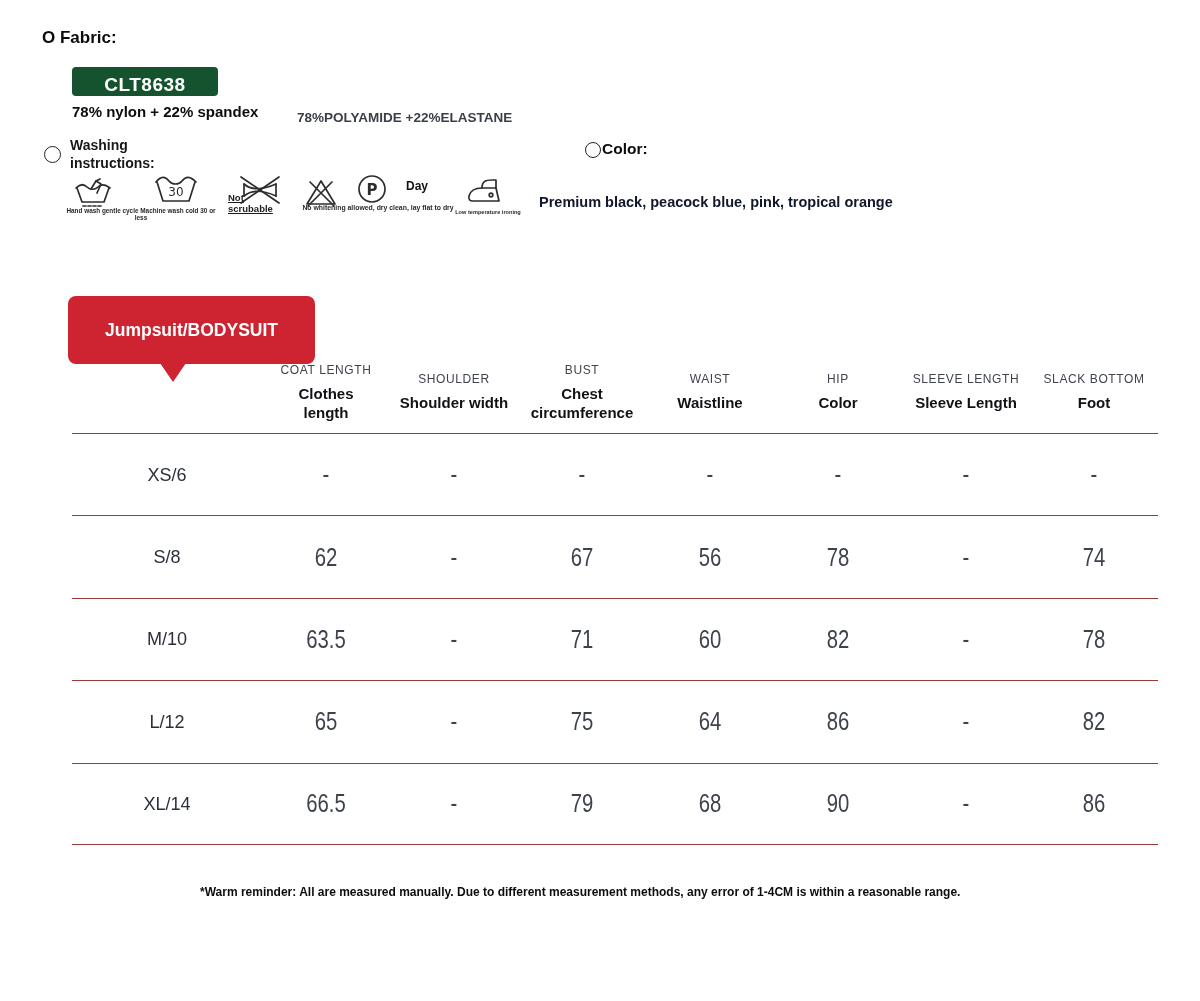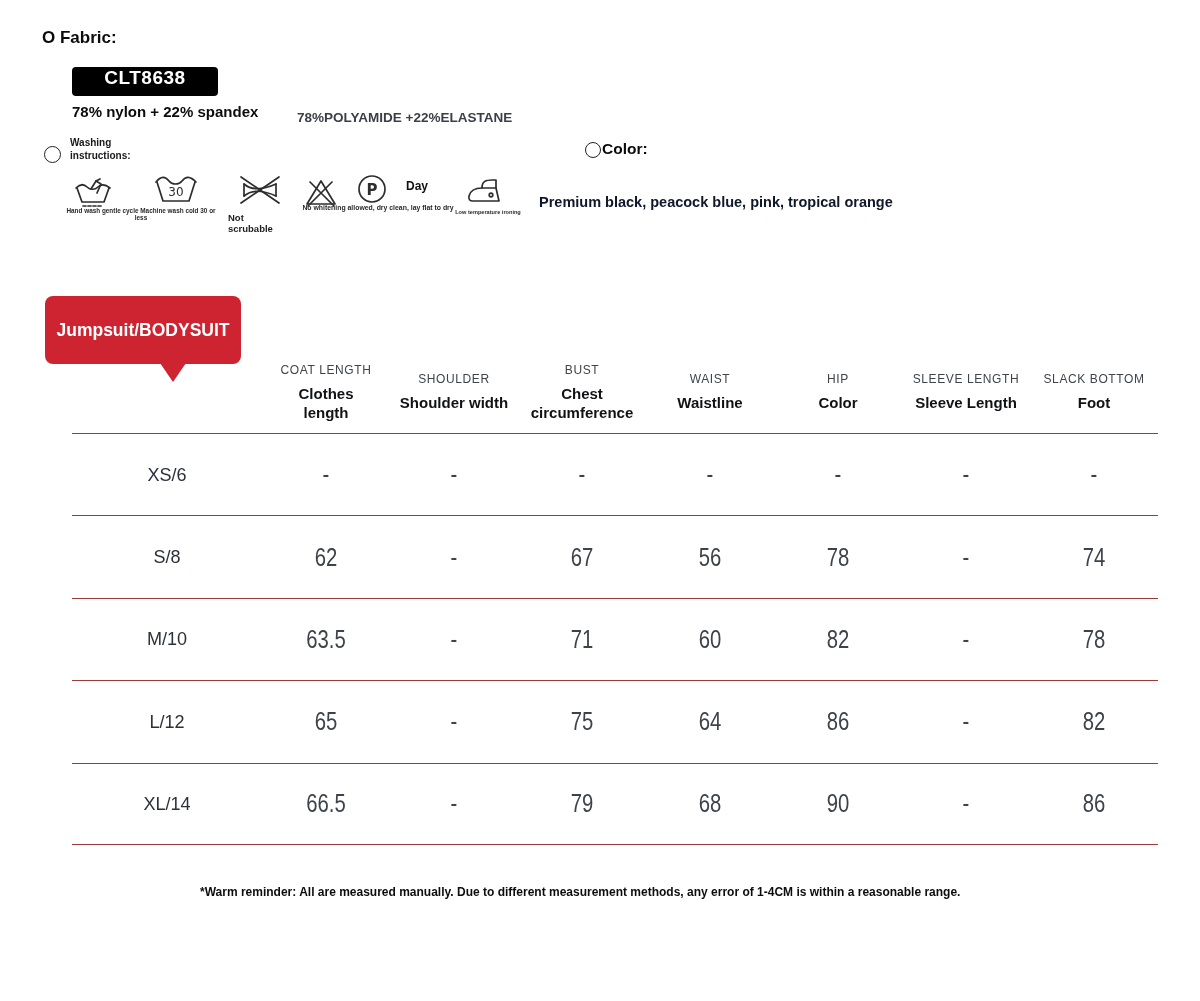--- a/index.html
+++ b/index.html
@@ -2,40 +2,40 @@
 <html><head>
 <meta charset="utf-8">
 <style>
   * { margin:0; padding:0; box-sizing:border-box; }
   html,body { background:#ffffff; }
   body { font-family:"Liberation Sans", sans-serif; color:#111; }
   .canvas { position:relative; width:1200px; height:1001px; background:#fff; overflow:hidden; }
   .abs { position:absolute; }
 
   .fabric-heading { left:42px; top:28px; font-size:17px; font-weight:bold; color:#0b0b0c; }
-  .model-badge { left:72px; top:67px; width:146px; height:29px; background:#000000; border-radius:4px;
-                 display:flex; align-items:flex-start; justify-content:center; }
+  .model-badge { left:72px; top:67px; width:146px; height:29px; background:#14532d; border-radius:4px;
+                 display:flex; align-items:flex-end; justify-content:center; }
   .model-badge span { color:#fff; font-weight:bold; font-size:19px; letter-spacing:.5px; }
   .comp-primary { left:72px; top:103px; font-size:15px; font-weight:bold; color:#0c0c0e; }
   .comp-secondary { left:297px; top:110px; font-size:13.5px; font-weight:600; color:#3a3e46; }
 
   .bullet-circle { width:17px; height:17px; border:1.6px solid #222; border-radius:50%; background:#fff; }
-  .washing-label { left:70px; top:137px; font-size:10px; font-weight:bold; line-height:1.25;
+  .washing-label { left:70px; top:137px; font-size:14px; font-weight:bold; line-height:1.25;
                    white-space:pre-line; color:#17181b; }
 
   .icon svg { display:block; }
   .icon path, .icon circle { fill:none; stroke:#2d2d2d; stroke-width:1.7; stroke-linecap:round; stroke-linejoin:round; }
   .tiny-caption { font-size:6.4px; font-weight:bold; color:#2a2a2a; text-align:center; letter-spacing:0; }
   .mid-caption { font-size:9.5px; font-weight:bold; color:#1d1d1f; line-height:1.2; white-space:pre-line; }
   .day-label { left:406px; top:179px; font-size:12px; font-weight:bold; color:#111; }
 
   .color-label { left:602px; top:140px; font-size:15.5px; font-weight:bold; color:#0b0b0c; }
   .color-values { left:539px; top:194px; font-size:14.5px; font-weight:bold; color:#0f172a;text-align:center; }
 
-  .ribbon { left:45px; top:296px; width:196px; height:68px; background:#ce2330; border-radius:8px;
+  .ribbon { left:68px; top:296px; width:247px; height:68px; background:#ce2330; border-radius:8px;
             display:flex; align-items:center; justify-content:center; z-index:3; }
   .ribbon span { color:#fff; font-weight:bold; font-size:17.5px; }
   .ribbon-tail { left:160px; top:363px; width:0; height:0; border-left:13px solid transparent;
                  border-right:13px solid transparent; border-top:19px solid #ce2330; z-index:3; }
 
   .size-table { left:72px; top:352px; width:1086px; }
   .trow { display:grid; grid-template-columns:190px repeat(7,128px); align-items:center; }
   .thead { height:81px; }
   .tbody-row { height:82.4px; border-top:1.6px solid #9a3a3a; }
   .tbody-row.last { border-bottom:1.6px solid #9a3a3a; }
@@ -86,21 +86,21 @@
   <div class="abs tiny-caption" style="left:60px; top:207px; width:162px;">Hand wash gentle cycle Machine wash cold 30 or less</div>
 
   <div class="abs icon" style="left:238px; top:174px;">
     <svg width="44" height="32" viewBox="0 0 44 32">
       <path d="M6 10 C15 18 29 14 38 10"></path>
       <path d="M6 22 C15 14 29 18 38 22"></path>
       <path d="M6 10 L6 22 M38 10 L38 22"></path>
       <path d="M3 3 L41 29 M41 3 L3 29"></path>
     </svg>
   </div>
-  <div class="abs mid-caption" style="left:228px; top:212px;">Not
+  <div class="abs mid-caption" style="left:228px; top:192px;text-decoration:underline;">Not
 scrubable</div>
 
   <div class="abs icon" style="left:302px; top:175px;">
     <svg width="38" height="34" viewBox="0 0 38 34">
       <path d="M19 6 L5 29 H33 Z"></path>
       <path d="M8 7 L32 31 M30 7 L6 31"></path>
     </svg>
   </div>
 
   <div class="abs icon" style="left:356px; top:173px;">

